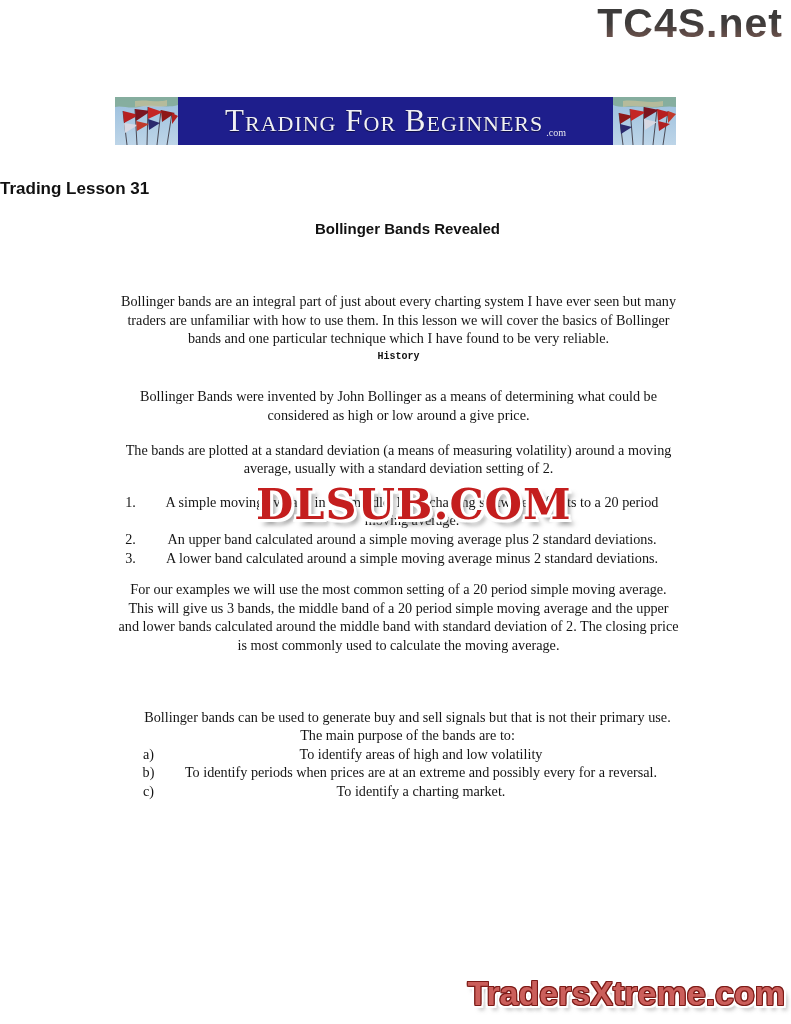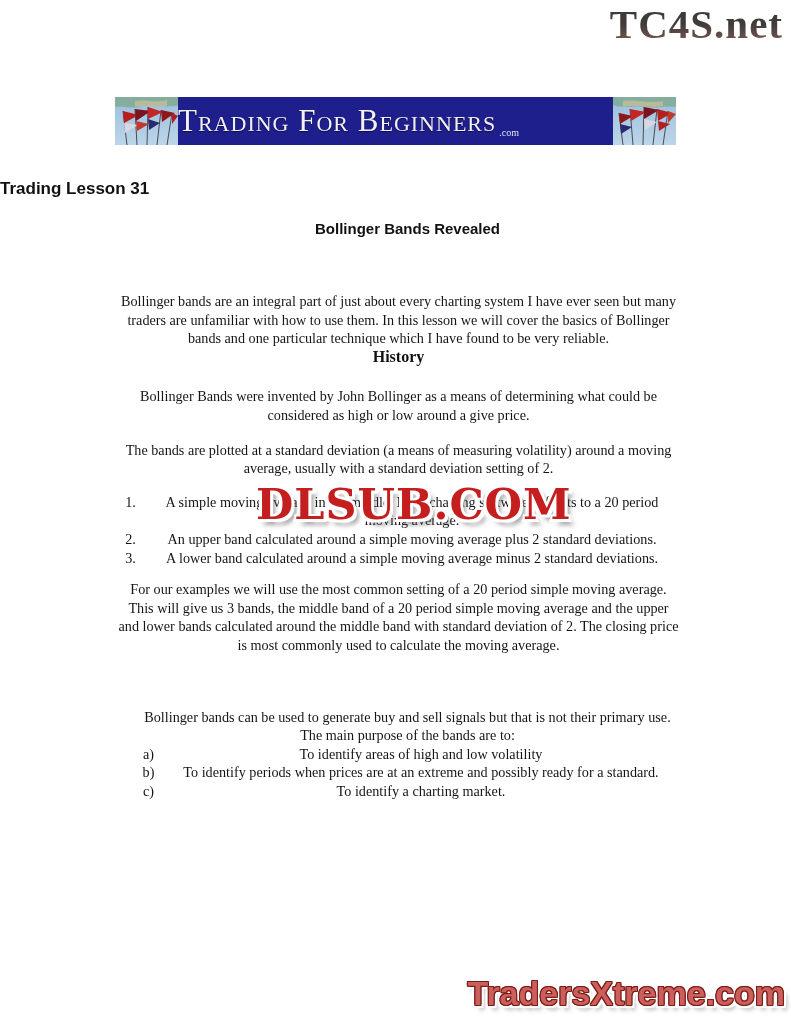--- a/index.html
+++ b/index.html
@@ -8,36 +8,36 @@
     width: 791px; height: 1024px;
     background: #ffffff;
     position: relative;
     overflow: hidden;
     font-family: "Liberation Serif", serif;
   }
 
   
   .tc4s-logo {
     position: absolute; top: 0px; right: 8px;
-    font-family: Liberation Serif, serif;
+    font-family: Liberation Sans, sans-serif;
     font-weight: 800; font-size: 41px; letter-spacing: 1px;
     background: linear-gradient(180deg, #3a3a3a 0%, #3f3c3b 50%, #8a6057 100%);
     -webkit-background-clip: text; background-clip: text;
     color: transparent;
   }
 
   
   .banner {
     position: absolute; left: 115px; top: 97px;
     width: 561px; height: 48px;
     display: flex; background: #1e1e8c;
   }
   .banner-flags { width: 63px; height: 48px; flex: none; display: block; }
   .banner-center {
-    flex: 1; display: flex; align-items: center; justify-content: flex-start;
+    flex: 1; display: flex; align-items: center; justify-content: center;
     position: relative; padding-bottom: 2px;
   }
   .banner-title {
     font-family: "Liberation Serif", serif;
     font-variant: small-caps;
     font-size: 31px; line-height: 1;
     color: #f0f0f5; letter-spacing: 1px;
     text-shadow: 0 1px 1px rgba(0,0,0,0.55);
     white-space: nowrap;
   }
@@ -61,22 +61,22 @@
   }
 
   
   .content {
     position: absolute; left: 117px; top: 292px; width: 563px;
     font-family: "Liberation Serif", serif;
     font-size: 14.2px; line-height: 18.6px; color: #151515; text-align: center;
   }
   .content p { margin: 0; }
   .p-history-head {
-    font-family: Liberation Serif, serif;
-    font-weight: bold; font-size: 16px; color: #111;
+    font-family: Liberation Mono, monospace;
+    font-weight: bold; font-size: 10px; color: #111;
     margin: 31px 0 0 0;
   }
   .p-history { margin-top: 21px !important; }
   .p-plotted { margin-top: 16px !important; }
   .bands-block { margin-top: 15px; }
   .p-examples { margin-top: 13px !important; }
   .purpose-block { margin-top: 53px; margin-left: 18px; }
   .li-row { display: flex; }
   .li-marker { flex: none; width: 27px; }
   .li-text { flex: 1; }
@@ -198,21 +198,21 @@
   <p class="p-examples">For our examples we will use the most common setting of a 20 period simple moving average. This will give us 3 bands, the middle band of a 20 period simple moving average and the upper and lower bands calculated around the middle band with standard deviation of 2. The closing price is most commonly used to calculate the moving average.</p>
 
   <div class="purpose-block">
     <p>Bollinger bands can be used to generate buy and sell signals but that is not their primary use. The main purpose of the bands are to:</p>
     <div class="li-row">
       <span class="li-marker">a)</span>
       <span class="li-text">To identify areas of high and low volatility</span>
     </div>
     <div class="li-row">
       <span class="li-marker">b)</span>
-      <span class="li-text">To identify periods when prices are at an extreme and possibly ready for a standard.</span>
+      <span class="li-text">To identify periods when prices are at an extreme and possibly every for a reversal.</span>
     </div>
     <div class="li-row">
       <span class="li-marker">c)</span>
       <span class="li-text">To identify a charting market.</span>
     </div>
   </div>
 </div>
 
 <div class="watermark">DLSUB.COM</div>
 

